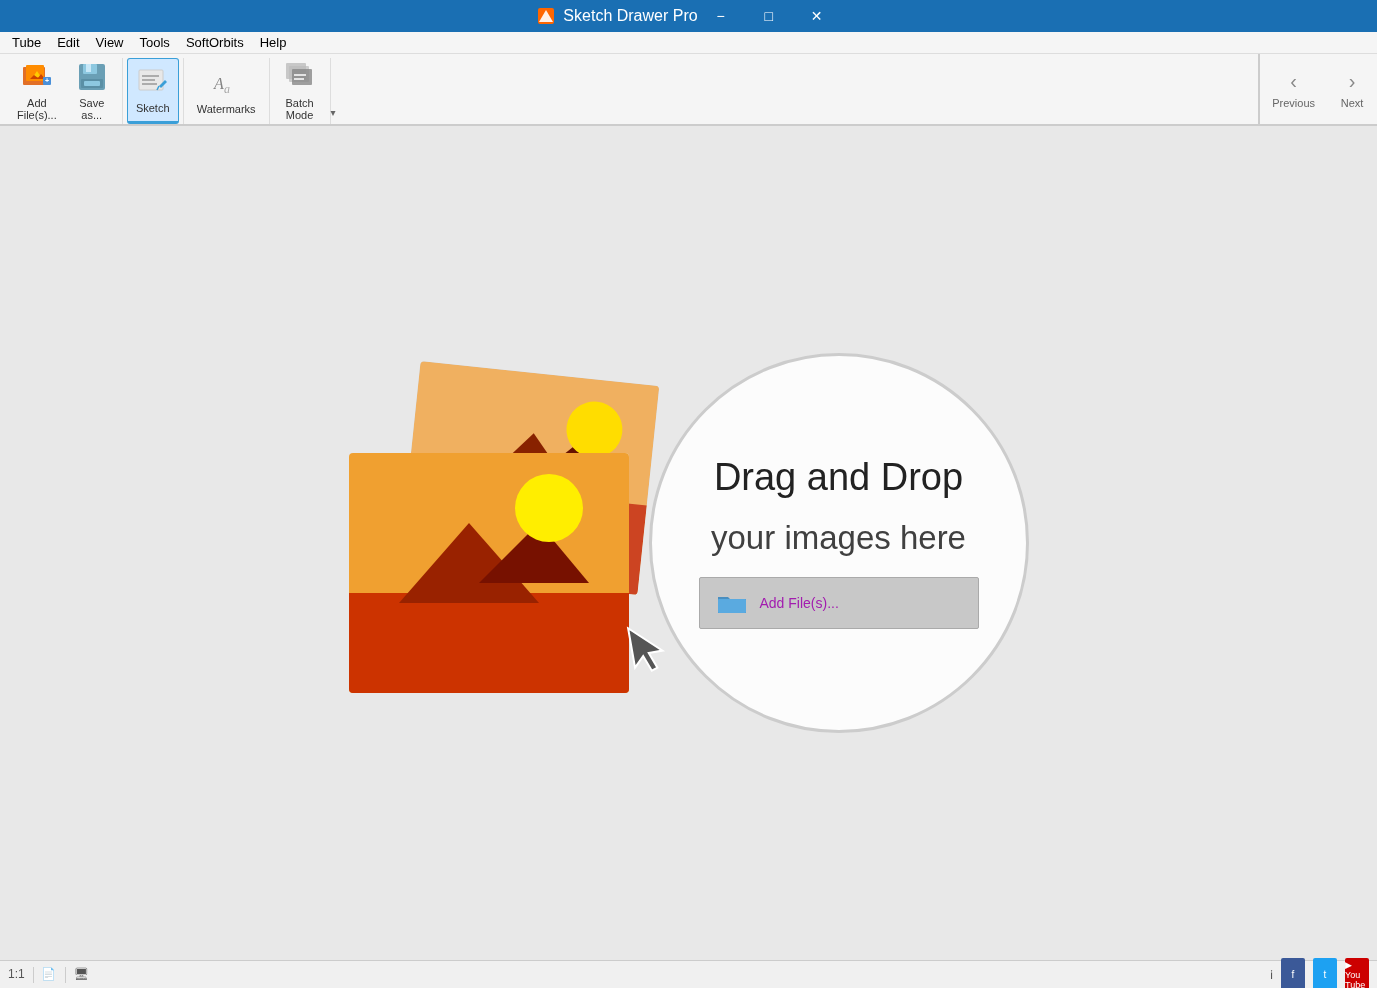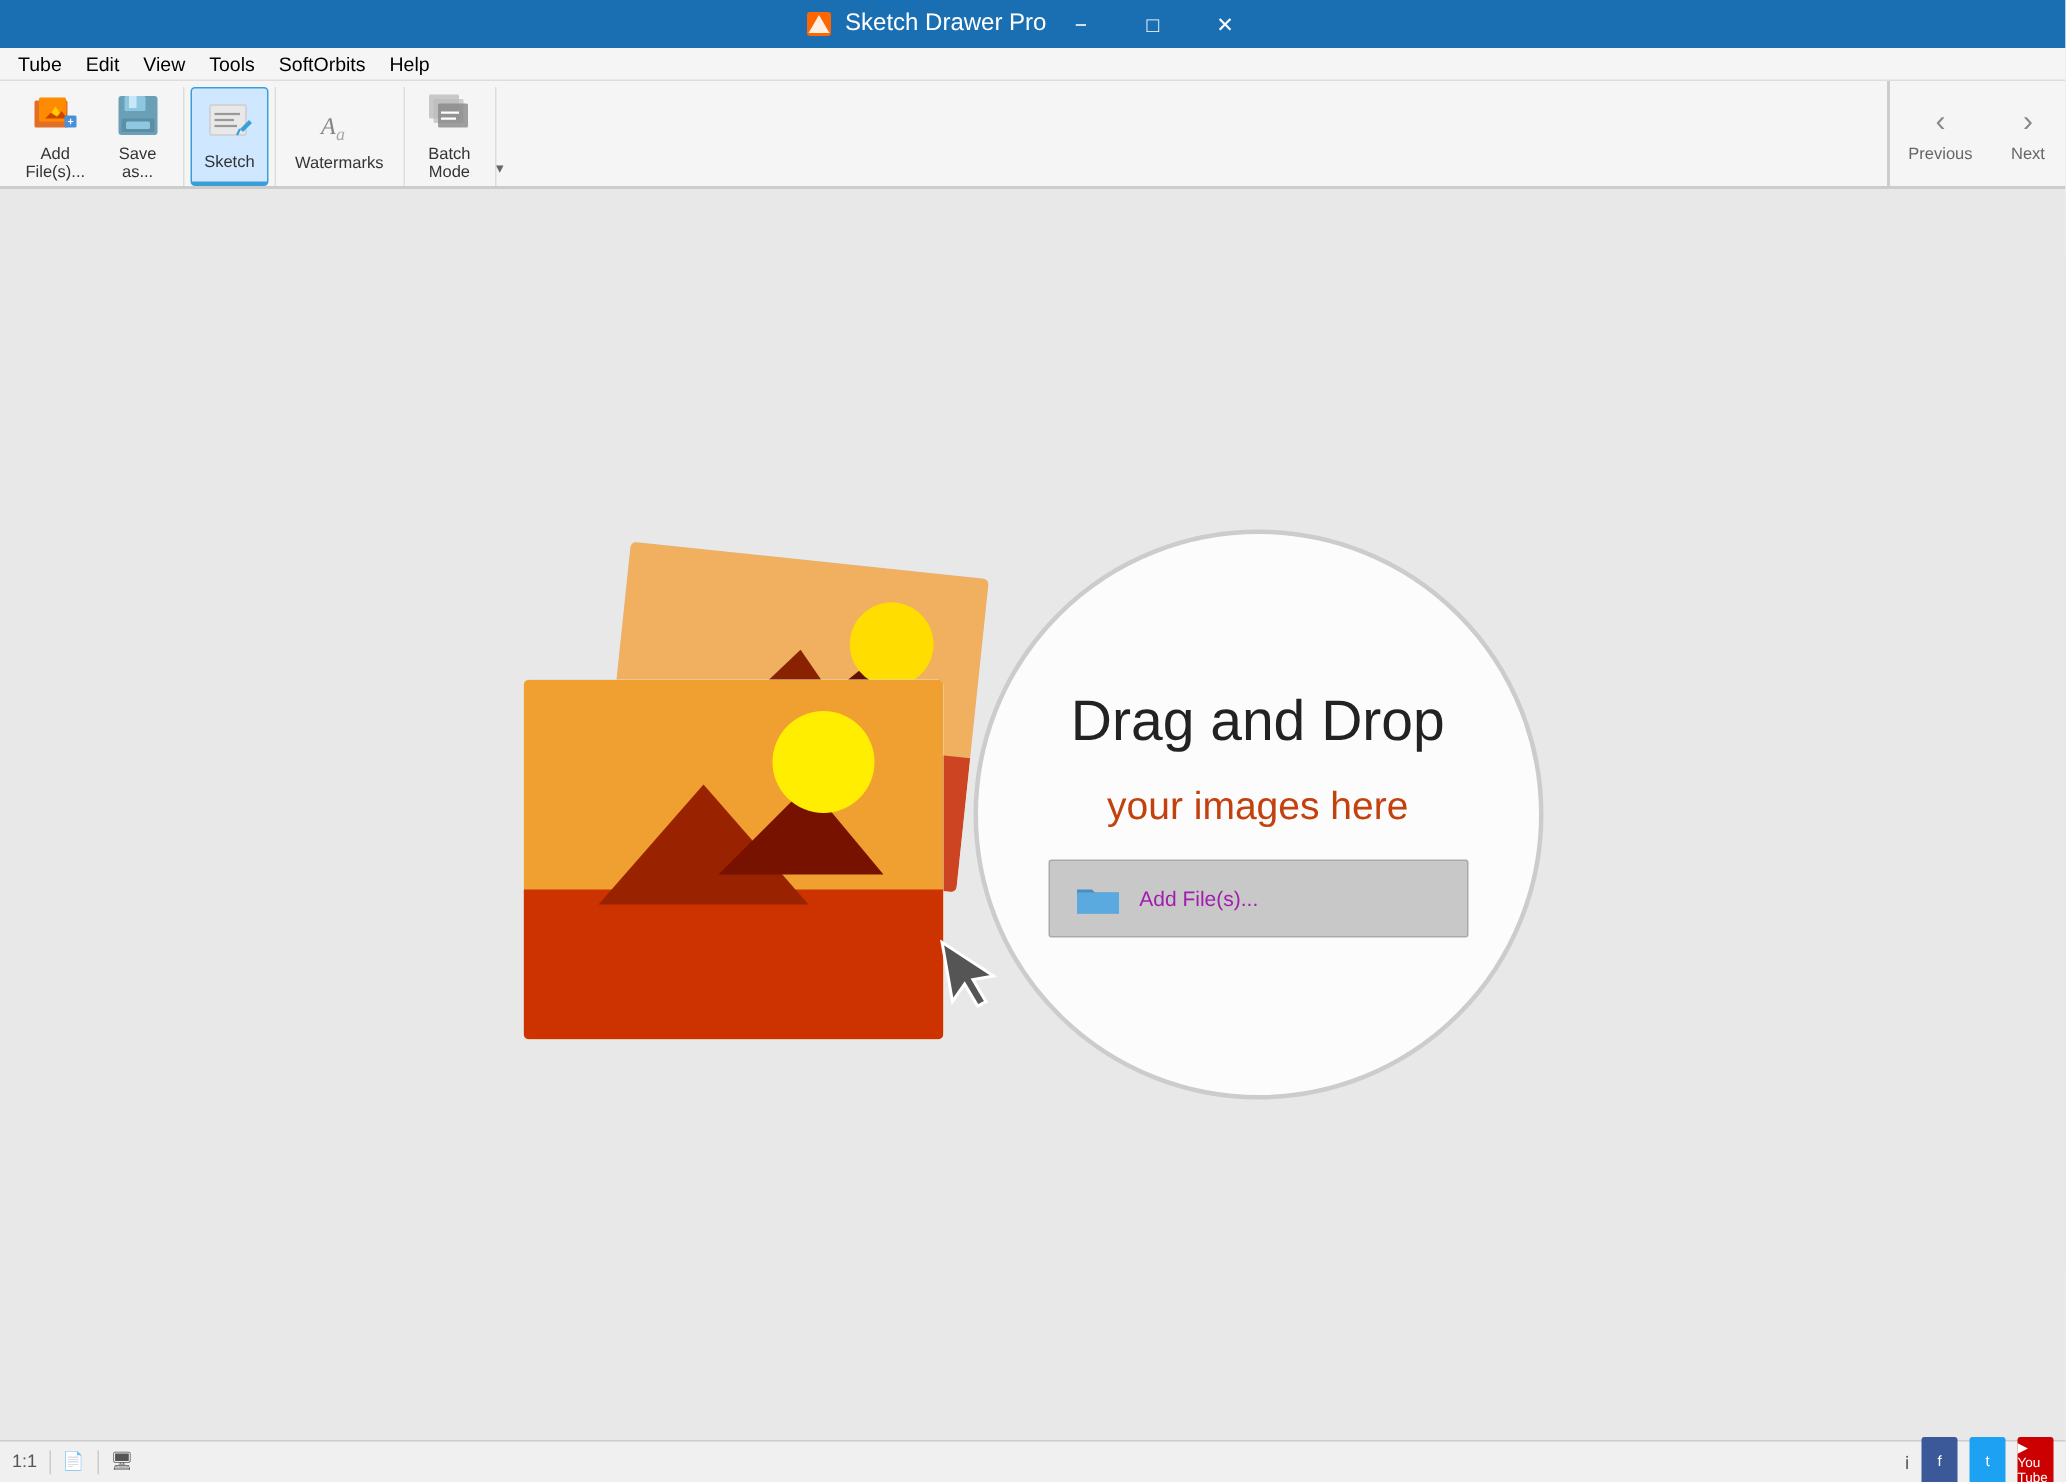--- a/index.html
+++ b/index.html
@@ -92,21 +92,20 @@
       border-radius: 3px;
       min-width: 52px;
       gap: 4px;
       font-size: 11px;
       color: #333;
     }
     .tool-btn.active {
       background: #d0e8ff;
       border-color: #3a9fd8;
       border-bottom: 3px solid #3a9fd8;
-      align-items: flex-end;
     }
     .tool-icon {
       width: 32px;
       height: 32px;
       display: flex;
       align-items: center;
       justify-content: center;
     }
     .tool-label {
       font-size: 11px;
@@ -227,23 +226,23 @@
     #drag-drop-text {
       font-size: 38px;
       font-weight: 300;
       color: #222;
       text-align: center;
       line-height: 1.1;
       font-family: 'Segoe UI Light', 'Segoe UI', Arial, sans-serif;
     }
 
     #images-here-text {
-      font-size: 26px;
+      font-size: 33px;
       font-weight: 300;
-      color: #c2410c;
+      color: #404040;
       text-align: center;
       font-family: 'Segoe UI Light', 'Segoe UI', Arial, sans-serif;
     }
 
     #add-files-btn {
       width: 280px;
       height: 52px;
       background: #c8c8c8;
       border: 1px solid #aaa;
       display: flex;

